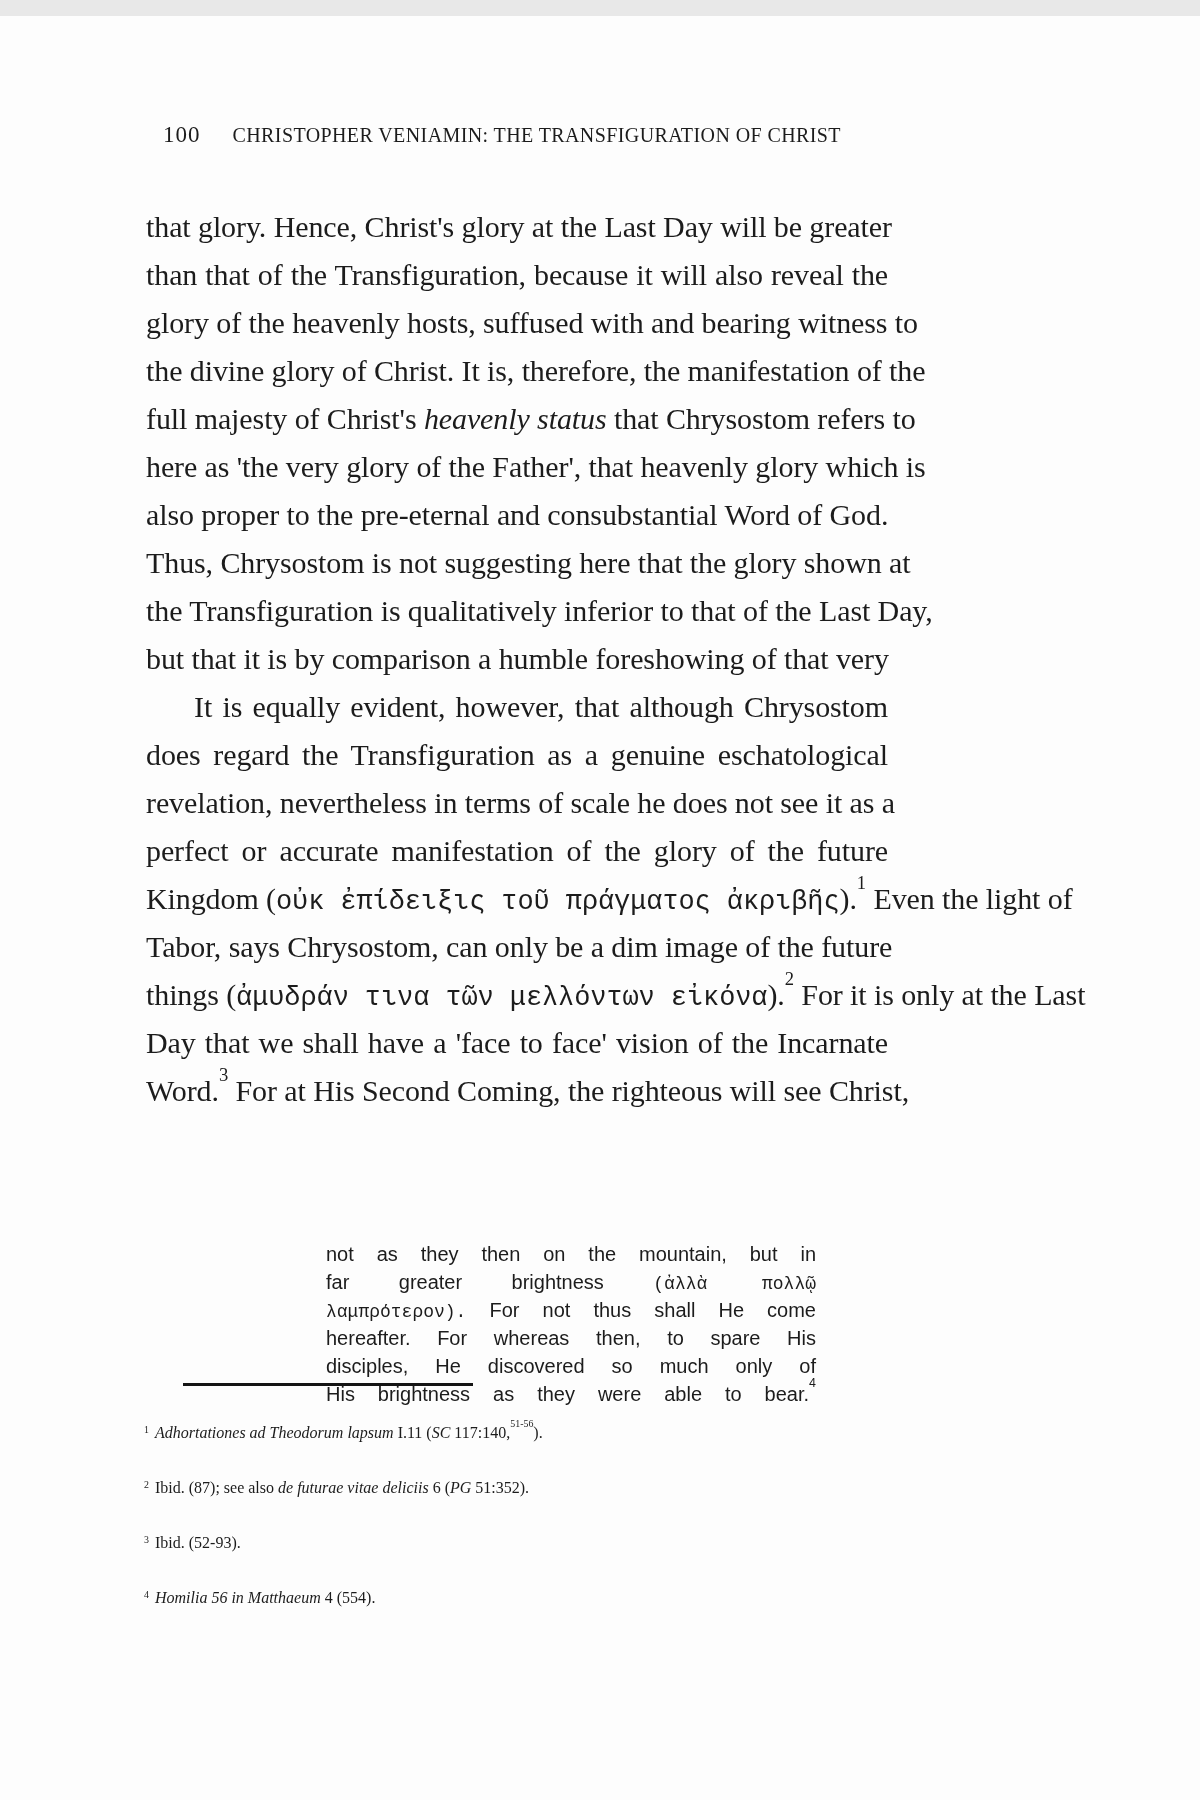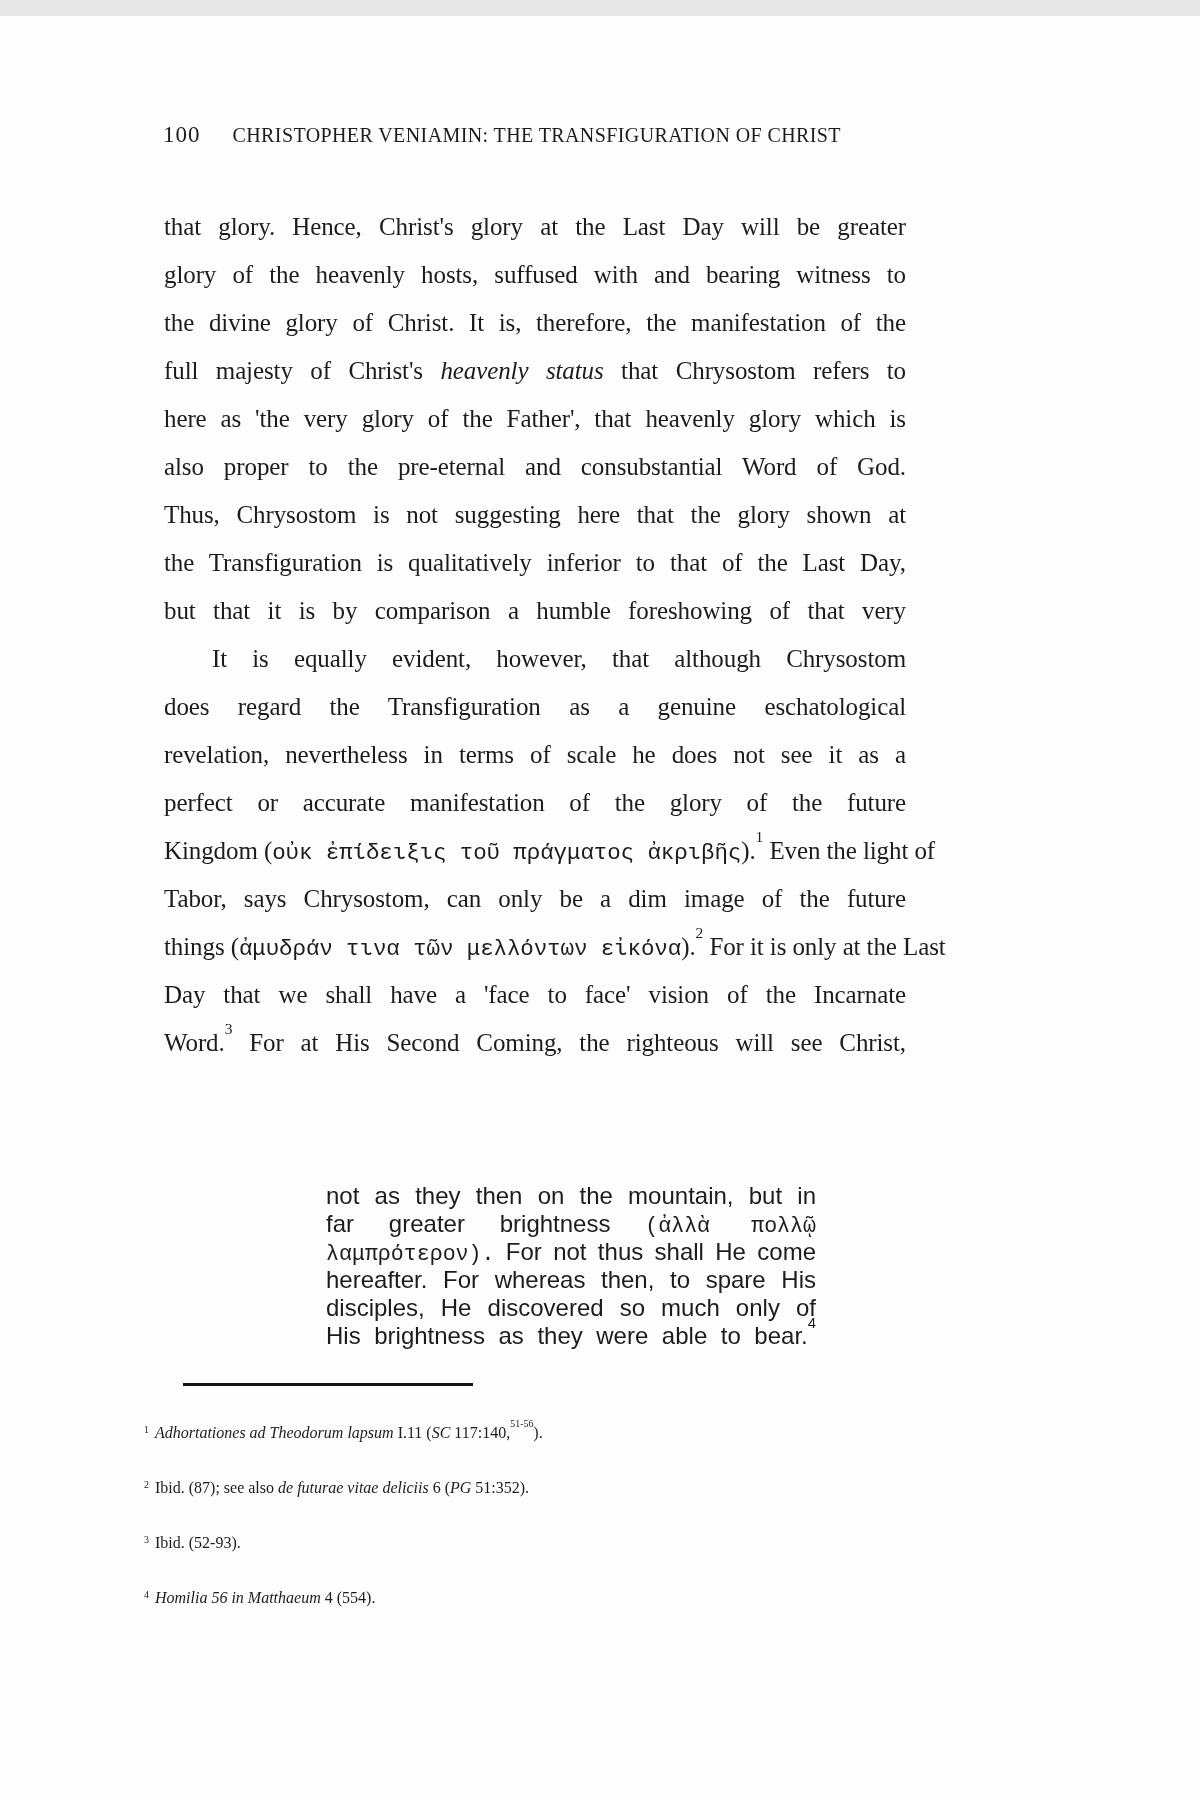--- a/index.html
+++ b/index.html
@@ -12,35 +12,35 @@
     overflow:hidden;
     margin:16px auto;
   }
   .running-header{
     position:absolute;top:106px;left:163px;width:760px;
     display:flex;align-items:baseline;
   }
   .pagenum{font-size:23px;letter-spacing:1px;}
   .runtitle{font-size:20px;letter-spacing:0.4px;margin-left:32px;white-space:nowrap;}
   .textblock{
-    position:absolute;left:164px;top:187px;width:742px;
-    font-size:25px;letter-spacing:-0.1px;
+    position:absolute;left:146px;top:187px;width:742px;
+    font-size:30px;letter-spacing:-0.1px;
   }
   .line{
     height:48px;line-height:48px;
     text-align:justify;text-align-last:justify;
     text-justify:inter-word;
     white-space:nowrap;
   }
   .line.last{text-align-last:left;}
   .line.indent{text-indent:48px;}
   .quote{
-    position:absolute;left:326px;top:1166px;width:490px;
+    position:absolute;left:326px;top:1224px;width:490px;
     font-family:"Liberation Sans",sans-serif;
-    font-size:24px;
+    font-size:20px;
   }
   .qline{
     height:28px;line-height:28px;
     text-align:justify;text-align-last:justify;
     text-justify:inter-word;
     white-space:nowrap;
   }
   .fn-rule{
     position:absolute;left:183px;top:1367px;width:290px;height:3px;
     background:#141414;
@@ -63,20 +63,21 @@
 
 <div class="page">
 
   <div class="running-header">
     <span class="pagenum">100</span>
     <span class="runtitle">CHRISTOPHER VENIAMIN: THE TRANSFIGURATION OF CHRIST</span>
   </div>
 
   <div class="textblock" id="body-block">
       <div class="line"><span>that glory.  Hence, Christ's glory at the Last Day will be greater</span></div>
+      <div class="line"><span>than that of the Transfiguration, because it will also reveal the</span></div>
       <div class="line"><span>glory of the heavenly hosts, suffused with and bearing witness to</span></div>
       <div class="line"><span>the divine glory of Christ.  It is, therefore, the manifestation of the</span></div>
       <div class="line"><span>full majesty of Christ's </span><span class="italic">heavenly status</span><span> that Chrysostom refers to</span></div>
       <div class="line"><span>here as 'the very glory of the Father', that heavenly glory which is</span></div>
       <div class="line"><span>also proper to the pre-eternal and consubstantial Word of God.</span></div>
       <div class="line"><span>Thus, Chrysostom is not suggesting here that the glory shown at</span></div>
       <div class="line"><span>the Transfiguration is qualitatively inferior to that of the Last Day,</span></div>
       <div class="line"><span>but that it is by comparison a humble foreshowing of that very</span></div>
       <div class="line indent"><span>It is equally evident, however, that although Chrysostom</span></div>
       <div class="line"><span>does regard the Transfiguration as a genuine eschatological</span></div>

